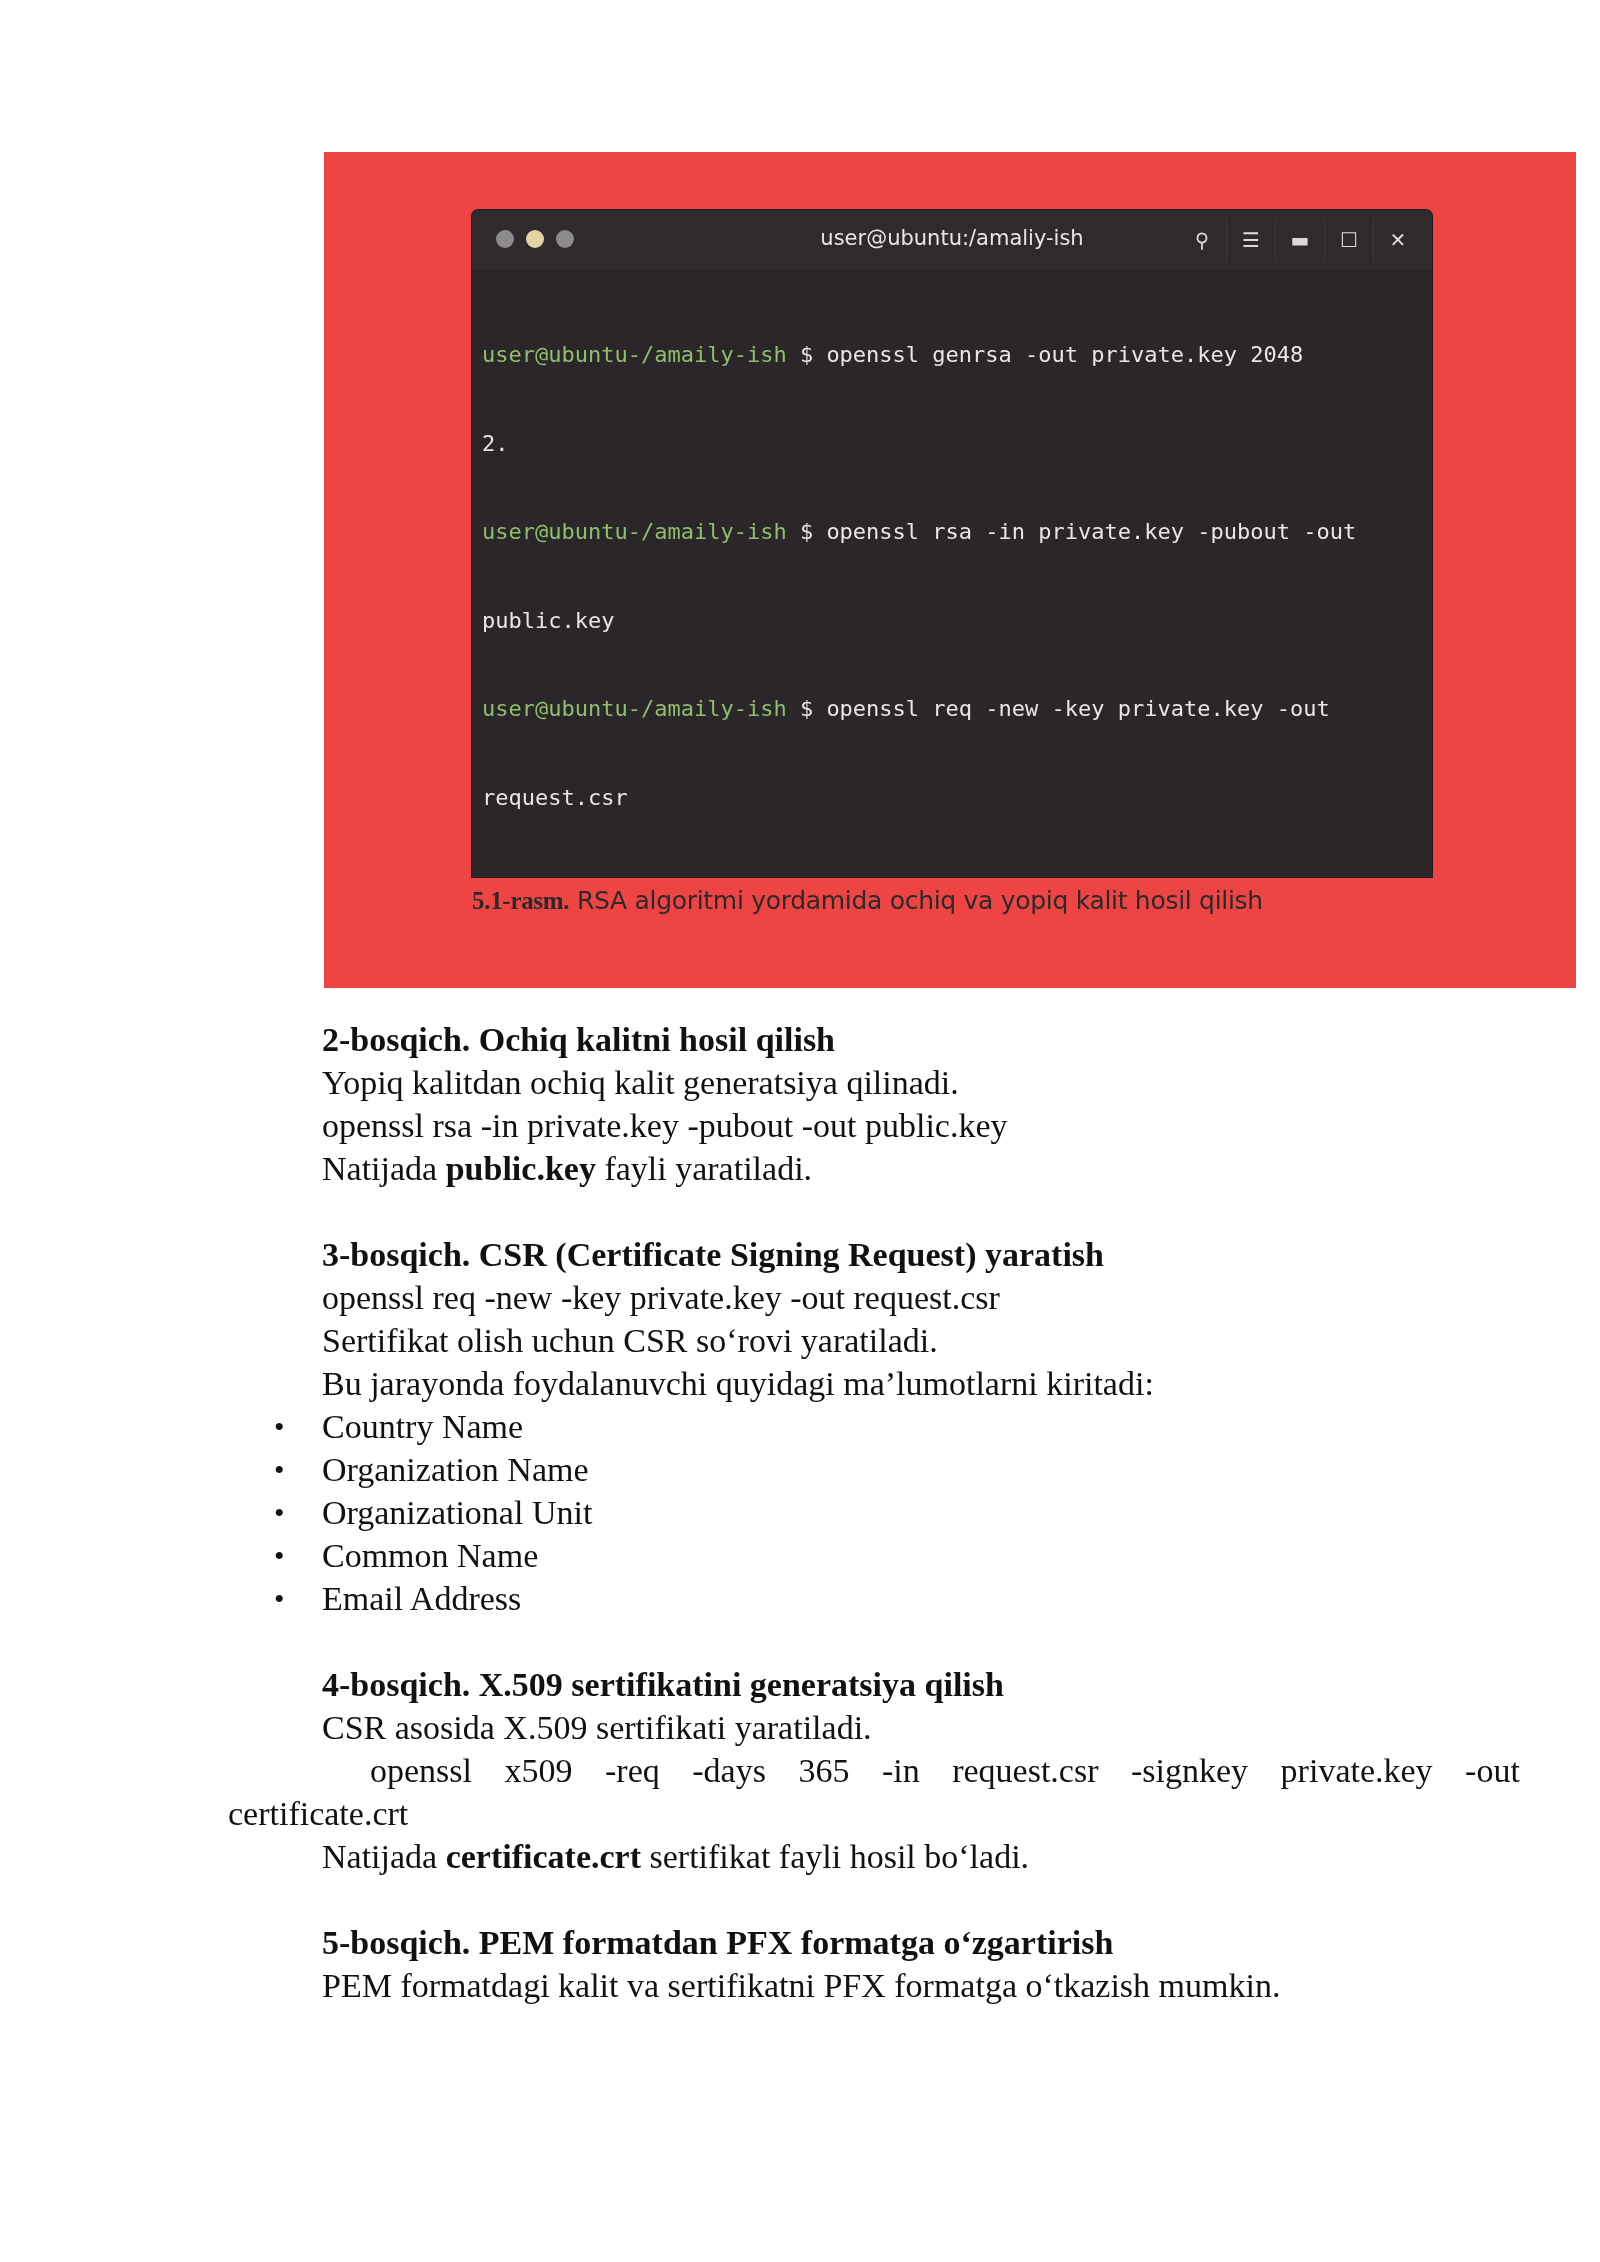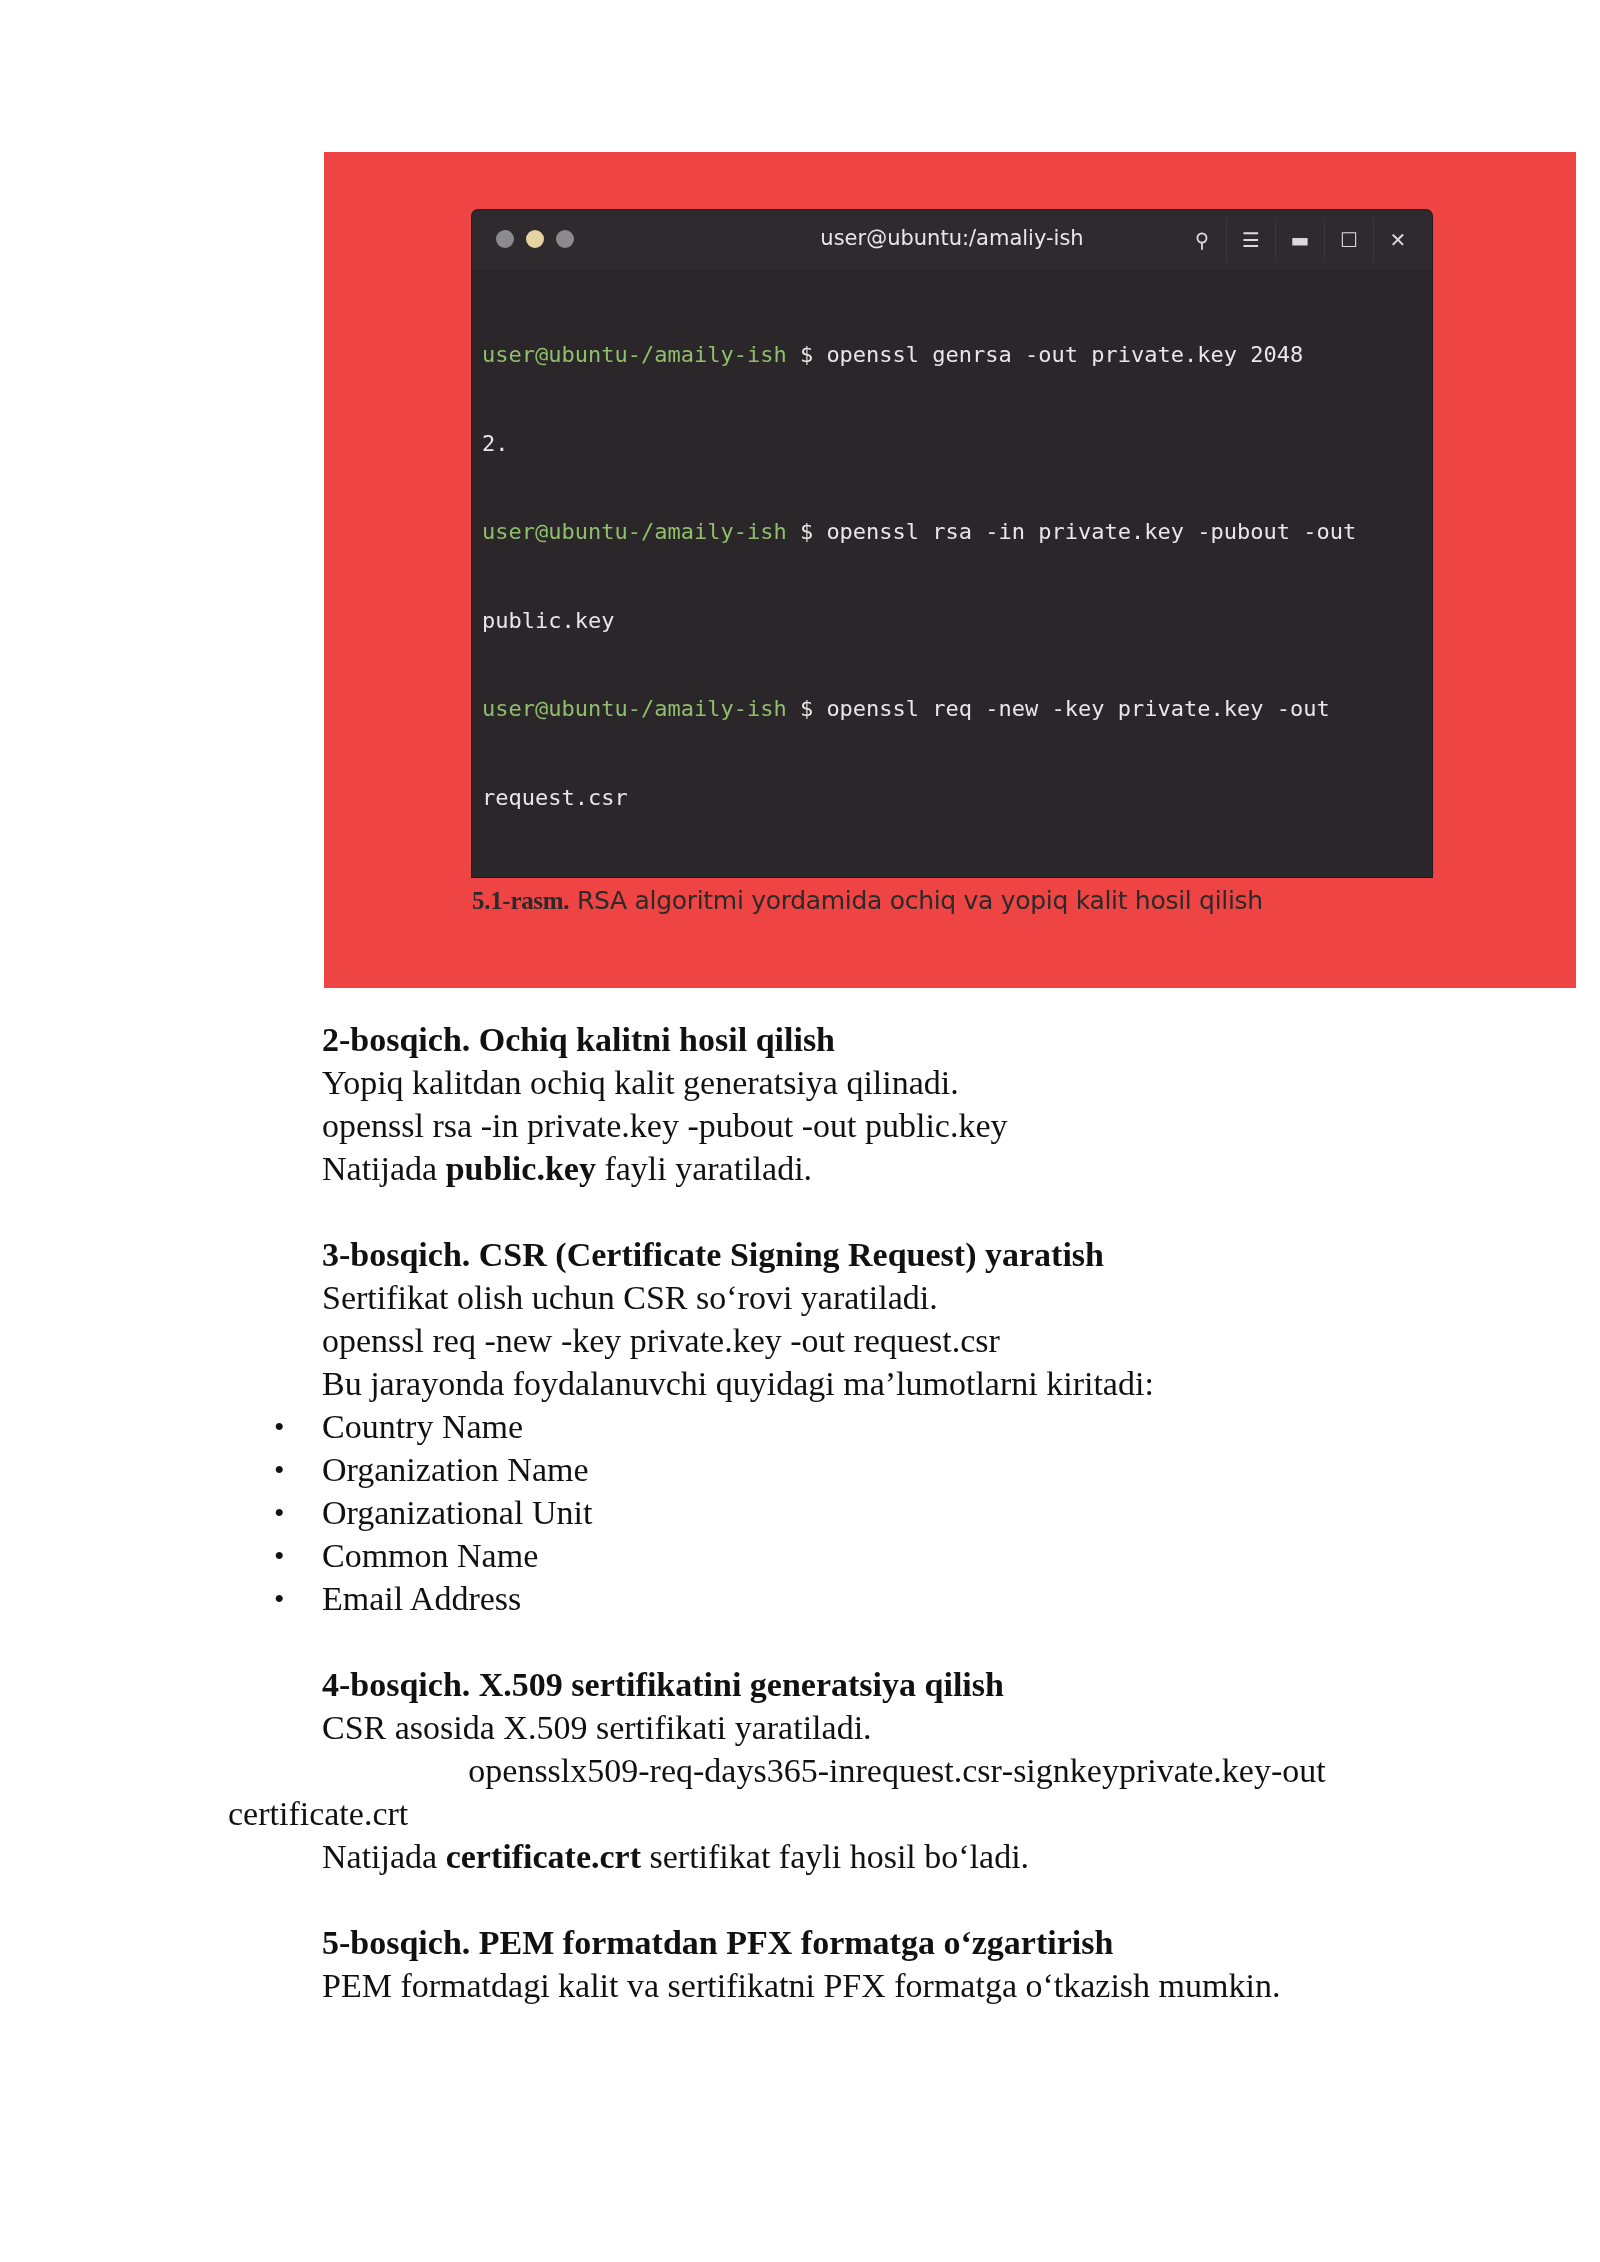--- a/index.html
+++ b/index.html
@@ -34,21 +34,21 @@
 
     
     .doc { position: absolute; left: 322px; top: 1018px; width: 1150px;
            font-size: 34px; line-height: 43px; }
     .doc p { margin: 0; }
     .doc .h { font-weight: bold; }
     .doc .spacer { height: 43px; }
     .doc ul { margin: 0; padding: 0; list-style: none; }
     .doc li { position: relative; }
     .doc li::before { content: "•"; position: absolute; left: -48px; top: 0; font-size: 30px; }
-    .just-top { display: flex; justify-content: center; width: 1150px; }
+    .just-top { display: flex; justify-content: space-between; width: 1150px; margin-left: 48px; }
   </style>
 </head>
 <body>
 
 <div class="figure-box">
   <div class="terminal">
     <div class="titlebar">
       <div class="dots">
         <span class="dot"></span>
         <span class="dot yellow"></span>
@@ -95,22 +95,22 @@
     <p class="h">2-bosqich. Ochiq kalitni hosil qilish</p>
     <p>Yopiq kalitdan ochiq kalit generatsiya qilinadi.</p>
     <p>openssl rsa -in private.key -pubout -out public.key</p>
     <p><span>Natijada </span><b>public.key</b><span> fayli yaratiladi.</span></p>
   </section>
 
   <div class="spacer"></div>
 
   <section>
     <p class="h">3-bosqich. CSR (Certificate Signing Request) yaratish</p>
+    <p>openssl req -new -key private.key -out request.csr</p>
     <p>Sertifikat olish uchun CSR so‘rovi yaratiladi.</p>
-    <p>openssl req -new -key private.key -out request.csr</p>
     <p>Bu jarayonda foydalanuvchi quyidagi ma’lumotlarni kiritadi:</p>
     <ul>
       <li>Country Name</li>
       <li>Organization Name</li>
       <li>Organizational Unit</li>
       <li>Common Name</li>
       <li>Email Address</li>
     </ul>
   </section>
 

